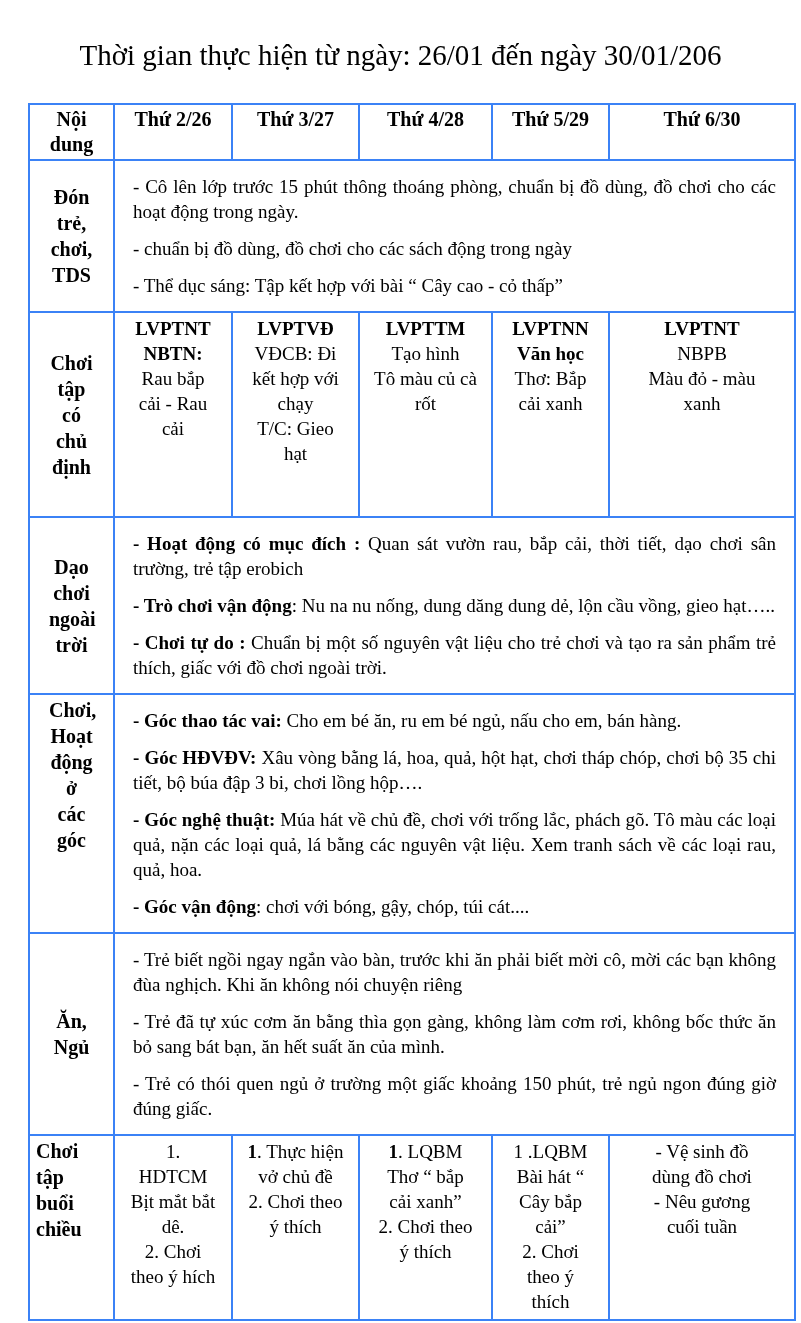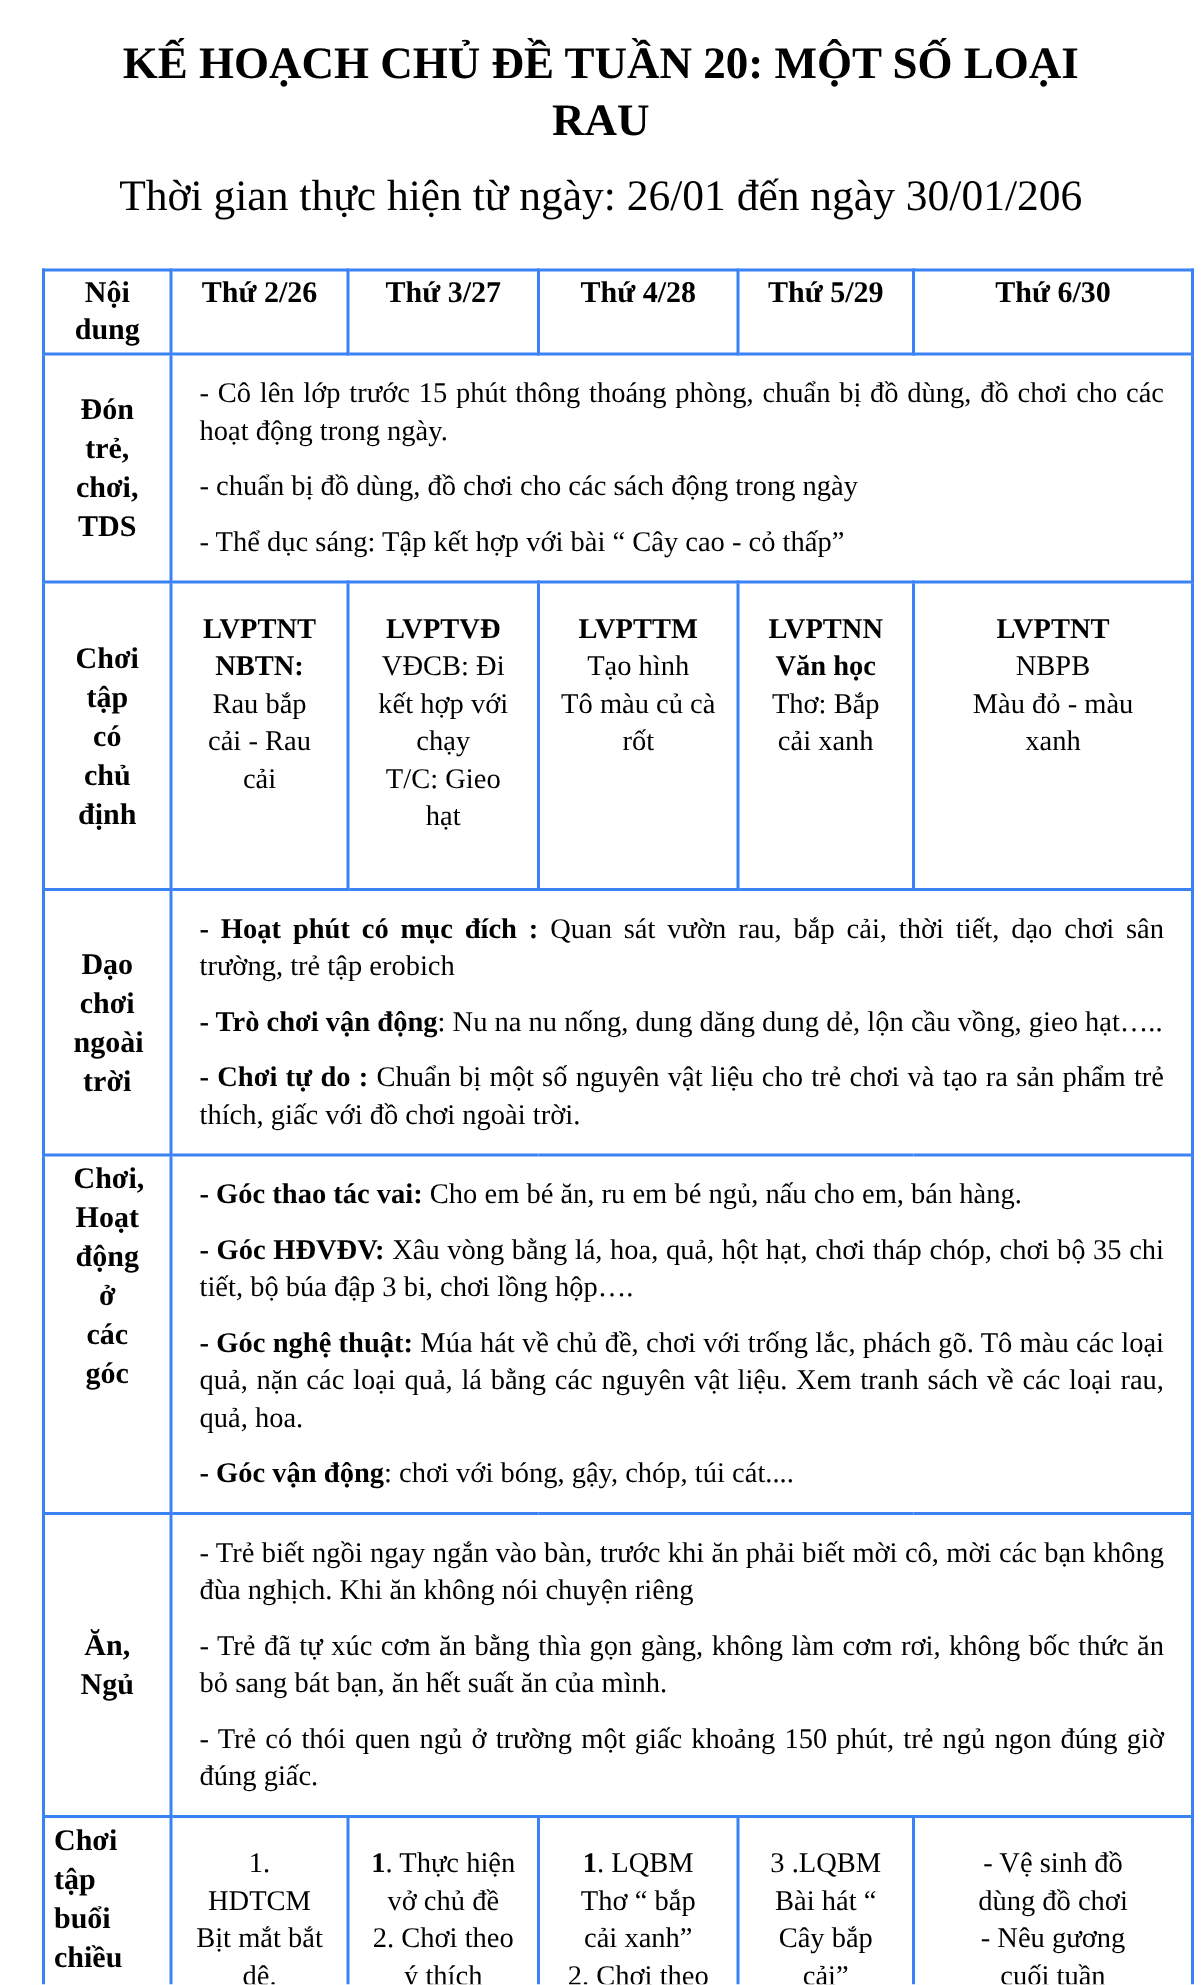--- a/index.html
+++ b/index.html
@@ -58,38 +58,36 @@
     font-size: 20px;
     line-height: 26px;
     text-align: center;
     vertical-align: middle;
     white-space: pre-line;
     padding: 2px 19px;
   }
   td.label.v-top { vertical-align: top; }
   td.label.h-left { text-align: left; padding-left: 6px; }
   td.content p { margin: 12px; text-align: justify; }
-  td.cc { text-align: center; padding-top: 18px; }
+  td.cc { text-align: center; padding-top: 3px; }
   td.cc p { margin: 0; text-align: center; white-space: pre-line; }
   tr.h-head  { height: 56px; }
   tr.h-r1 { height: 106px; }
   tr.h-r2 { height: 205px; }
   tr.h-r3 { height: 154px; }
   tr.h-r4 { height: 175px; }
   tr.h-r5 { height: 161px; }
   tr.h-r6 { height: 185px; }
   b { font-weight: bold; }
 </style>
 </head>
 <body>
 
 <div class="page">
 
-  <h1 class="doc-title">KẾ HOẠCH CHỦ ĐỀ TUẦN 20: MỘT SỐ LOẠI
-RAU</h1>
   <div class="doc-sub">Thời gian thực hiện từ ngày: 26/01 đến ngày 30/01/206</div>
 
   <table class="plan">
     <colgroup>
       <col style="width:85px">
         <col style="width:118px">
         <col style="width:127px">
         <col style="width:133px">
         <col style="width:117px">
         <col style="width:186px">
@@ -156,21 +154,21 @@
 xanh</span></p>
       </td>
     </tr>
 
     <tr class="h-r3">
       <td class="label">Dạo
 chơi
 ngoài
 trời</td>
       <td class="content" colspan="5">
-        <p><b>- Hoạt phút có mục đích : </b><span>Quan sát vườn rau, bắp cải, thời tiết, dạo chơi sân trường, trẻ tập erobich</span></p>
+        <p><b>- Hoạt động có mục đích : </b><span>Quan sát vườn rau, bắp cải, thời tiết, dạo chơi sân trường, trẻ tập erobich</span></p>
         <p><b>- Trò chơi vận động</b><span>: Nu na nu nống, dung dăng dung dẻ, lộn cầu vồng, gieo hạt…..</span></p>
         <p><b>- Chơi tự do : </b><span>Chuẩn bị một số nguyên vật liệu cho trẻ chơi và tạo ra sản phẩm trẻ thích, giấc với đồ chơi ngoài trời.</span></p>
       </td>
     </tr>
 
     <tr class="h-r4">
       <td class="label v-top">Chơi,
 Hoạt
 động ở
 các góc</td>
@@ -212,21 +210,21 @@
 ý thích</span></p>
       </td>
       <td class="cc">
         <p><b>1</b><span>. LQBM</span></p>
         <p><span>Thơ “ bắp
 cải xanh”</span></p>
         <p><span>2. Chơi theo
 ý thích</span></p>
       </td>
       <td class="cc">
-        <p><span>3 .LQBM</span></p>
+        <p><span>1 .LQBM</span></p>
         <p><span>Bài hát “
 Cây bắp
 cải”</span></p>
         <p><span>2. Chơi
 theo ý
 thích</span></p>
       </td>
       <td class="cc">
         <p><span>- Vệ sinh đồ
 dùng đồ chơi</span></p>

